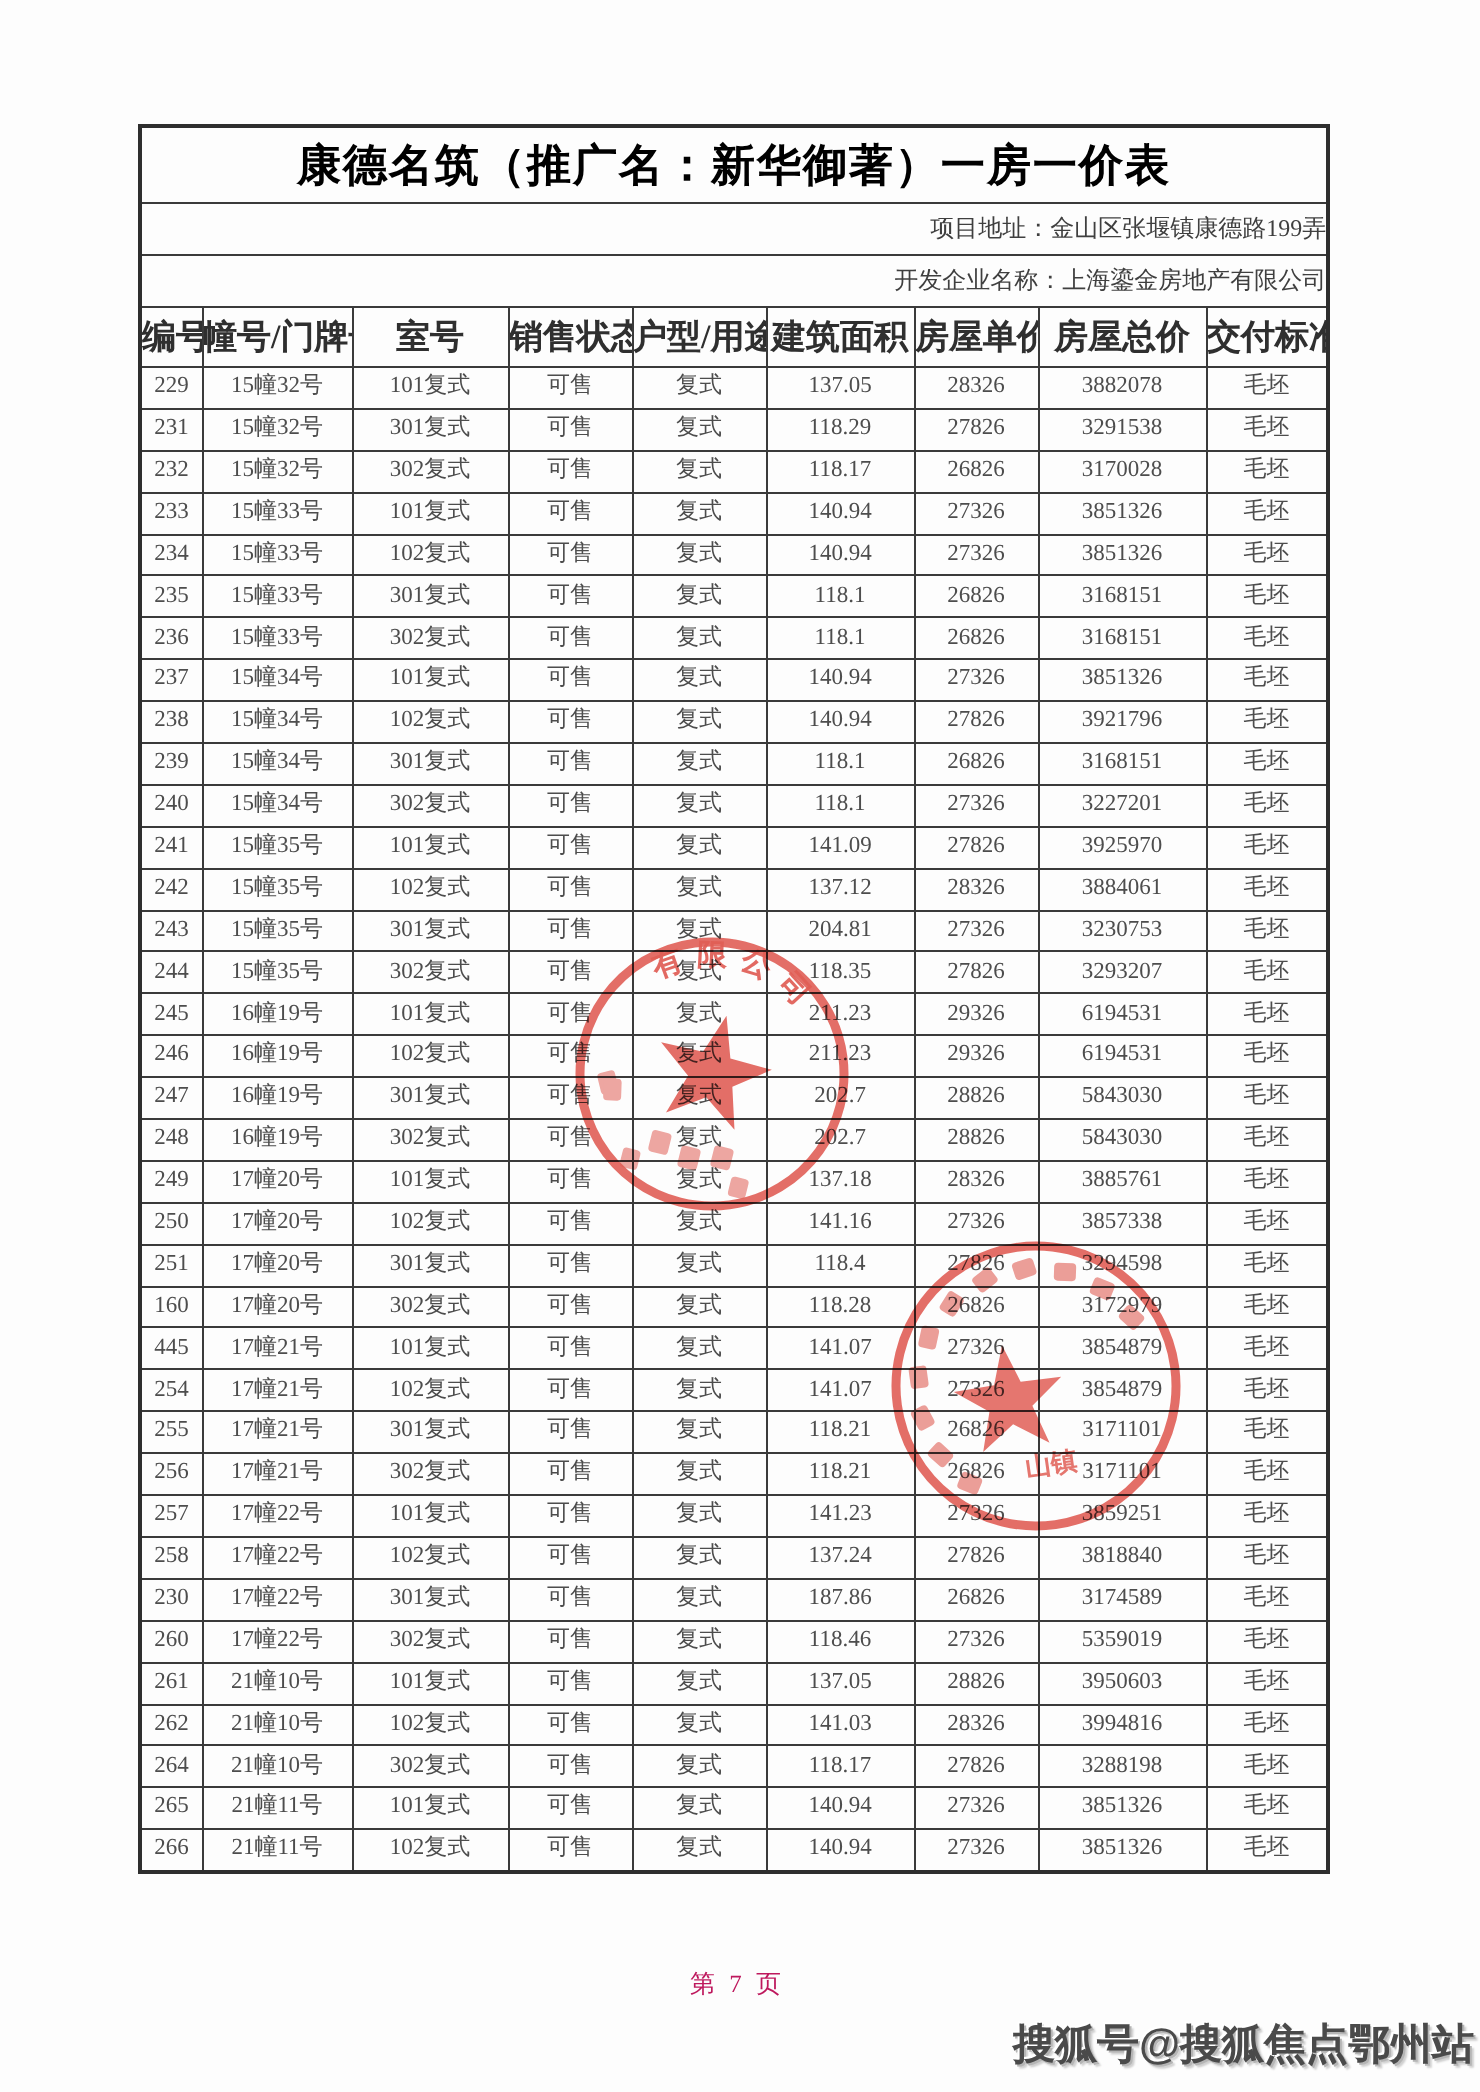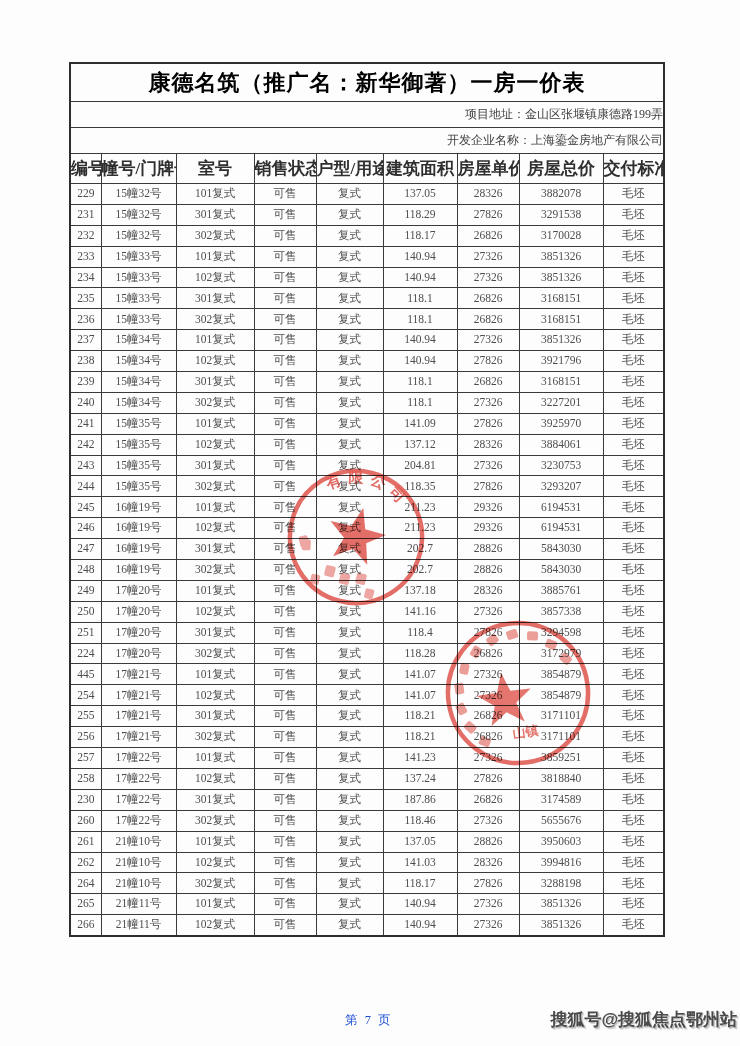--- a/index.html
+++ b/index.html
@@ -29,26 +29,26 @@
   }
   tr.header-row th{
     height:29px;font-size:17px;font-weight:bold;color:#2f2f2f;
   }
   tr.data-row{height:20.9px;margin-left:32px;}
   tr.data-row td{
     font-size:11.5px;color:#4d4d4d;line-height:1;
   }
   .footer-page{
     position:absolute;left:345px;top:984px;
-    font-size:12.5px;color:#1d4ed8;letter-spacing:2px;margin-top:28px;
+    font-size:12.5px;color:#be185d;letter-spacing:2px;
   }
   .watermark{
     position:absolute;right:3px;top:1008px;
     font-family:"Liberation Sans","DejaVu Sans",sans-serif;
-    font-size:17px;font-weight:900;color:#4a4a4a;
+    font-size:21px;font-weight:900;color:#4a4a4a;
     text-shadow:-1px -1px 0 #ffffff,1px 1px 0 #b5b5b5,2px 2px 1px #cfcfcf;
     letter-spacing:0px;
   }
   .stamp{position:absolute;mix-blend-mode:multiply;opacity:.85;pointer-events:none;}
   .stamp svg{display:block;}
 </style>
 </head>
 <body>
 
 <div class="page">
@@ -324,21 +324,21 @@
           <td>17幢20号</td>
           <td>301复式</td>
           <td>可售</td>
           <td>复式</td>
           <td>118.4</td>
           <td>27826</td>
           <td>3294598</td>
           <td>毛坯</td>
         </tr>
         <tr class="data-row">
-          <td>224</td>
+          <td>160</td>
           <td>17幢20号</td>
           <td>302复式</td>
           <td>可售</td>
           <td>复式</td>
           <td>118.28</td>
           <td>26826</td>
           <td>3172979</td>
           <td>毛坯</td>
         </tr>
         <tr class="data-row">
@@ -419,21 +419,21 @@
           <td>毛坯</td>
         </tr>
         <tr class="data-row">
           <td>260</td>
           <td>17幢22号</td>
           <td>302复式</td>
           <td>可售</td>
           <td>复式</td>
           <td>118.46</td>
           <td>27326</td>
-          <td>5655676</td>
+          <td>5359019</td>
           <td>毛坯</td>
         </tr>
         <tr class="data-row">
           <td>261</td>
           <td>21幢10号</td>
           <td>101复式</td>
           <td>可售</td>
           <td>复式</td>
           <td>137.05</td>
           <td>28826</td>

